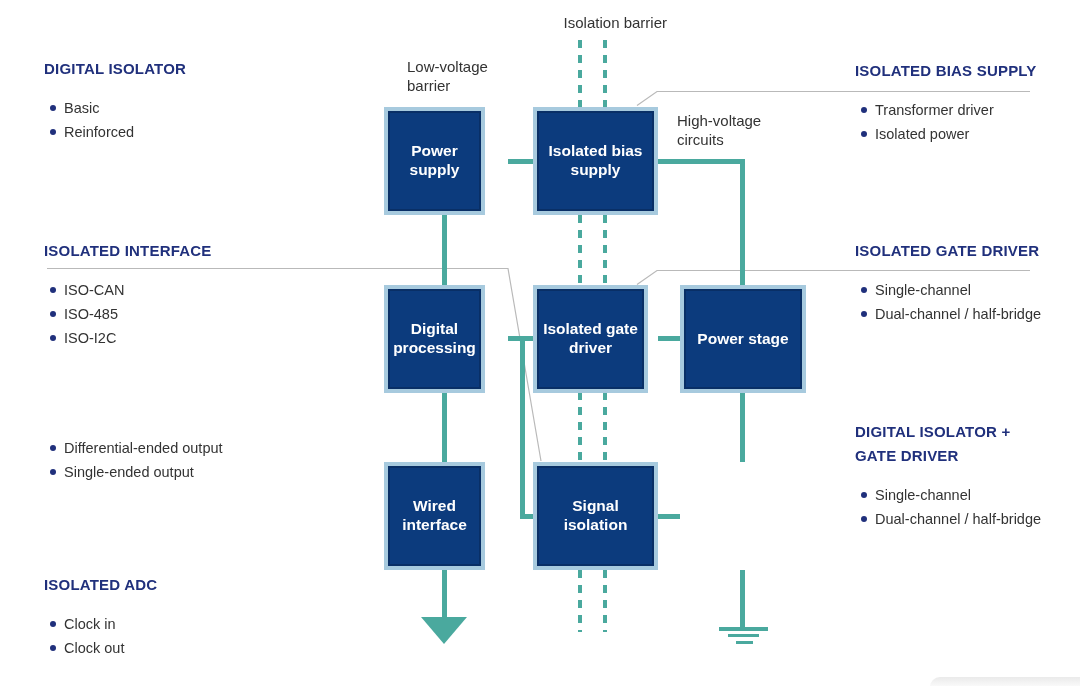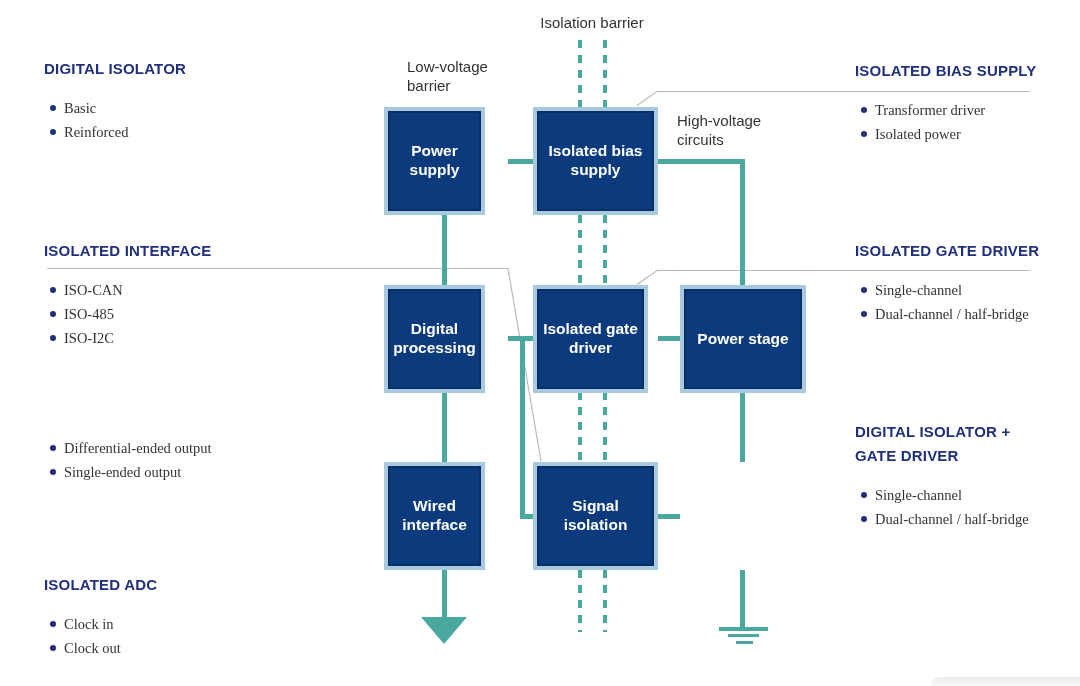--- a/index.html
+++ b/index.html
@@ -24,29 +24,29 @@
   }
   .arrowhead{
     position:absolute;width:0;height:0;z-index:1;
     border-left:23px solid transparent;border-right:23px solid transparent;
     border-top:27px solid #4aa99e;
   }
   
   .callouts{position:absolute;left:0;top:0;z-index:0;pointer-events:none;}
   
   .lbl{position:absolute;color:#333333;font-size:15px;line-height:19px;white-space:pre-line;z-index:3;}
-  .lbl.center{text-align:center;}
+  .lbl.center{text-align:right;}
   .gnd{position:absolute;color:#333333;font-size:14.5px;text-align:center;width:60px;z-index:3;margin-top:48px;}
   .sec{position:absolute;z-index:3;}
   .sec h3{
     margin:0;font-size:15px;line-height:24px;font-weight:bold;color:#20307c;
     letter-spacing:.2px;white-space:pre-line;
   }
   .sec ul{list-style:none;margin:15px 0 0 0;padding:0;}
-  .sec li{display:flex;align-items:center;font-size:14.5px;line-height:24px;color:#333333;font-family:Liberation Serif, serif;}
+  .sec li{display:flex;align-items:center;font-size:14.5px;line-height:24px;color:#333333;}
   .dot{width:6px;height:6px;border-radius:50%;background:#20307c;margin:0 8px 0 6px;flex:0 0 auto;}
   .corner-smudge{
     position:absolute;left:930px;top:677px;width:170px;height:10px;
     border-radius:10px 10px 0 0;z-index:0;
     background:linear-gradient(180deg,#eaeaea,#fbfbfb);
   }
 </style>
 </head>
 <body>
 

